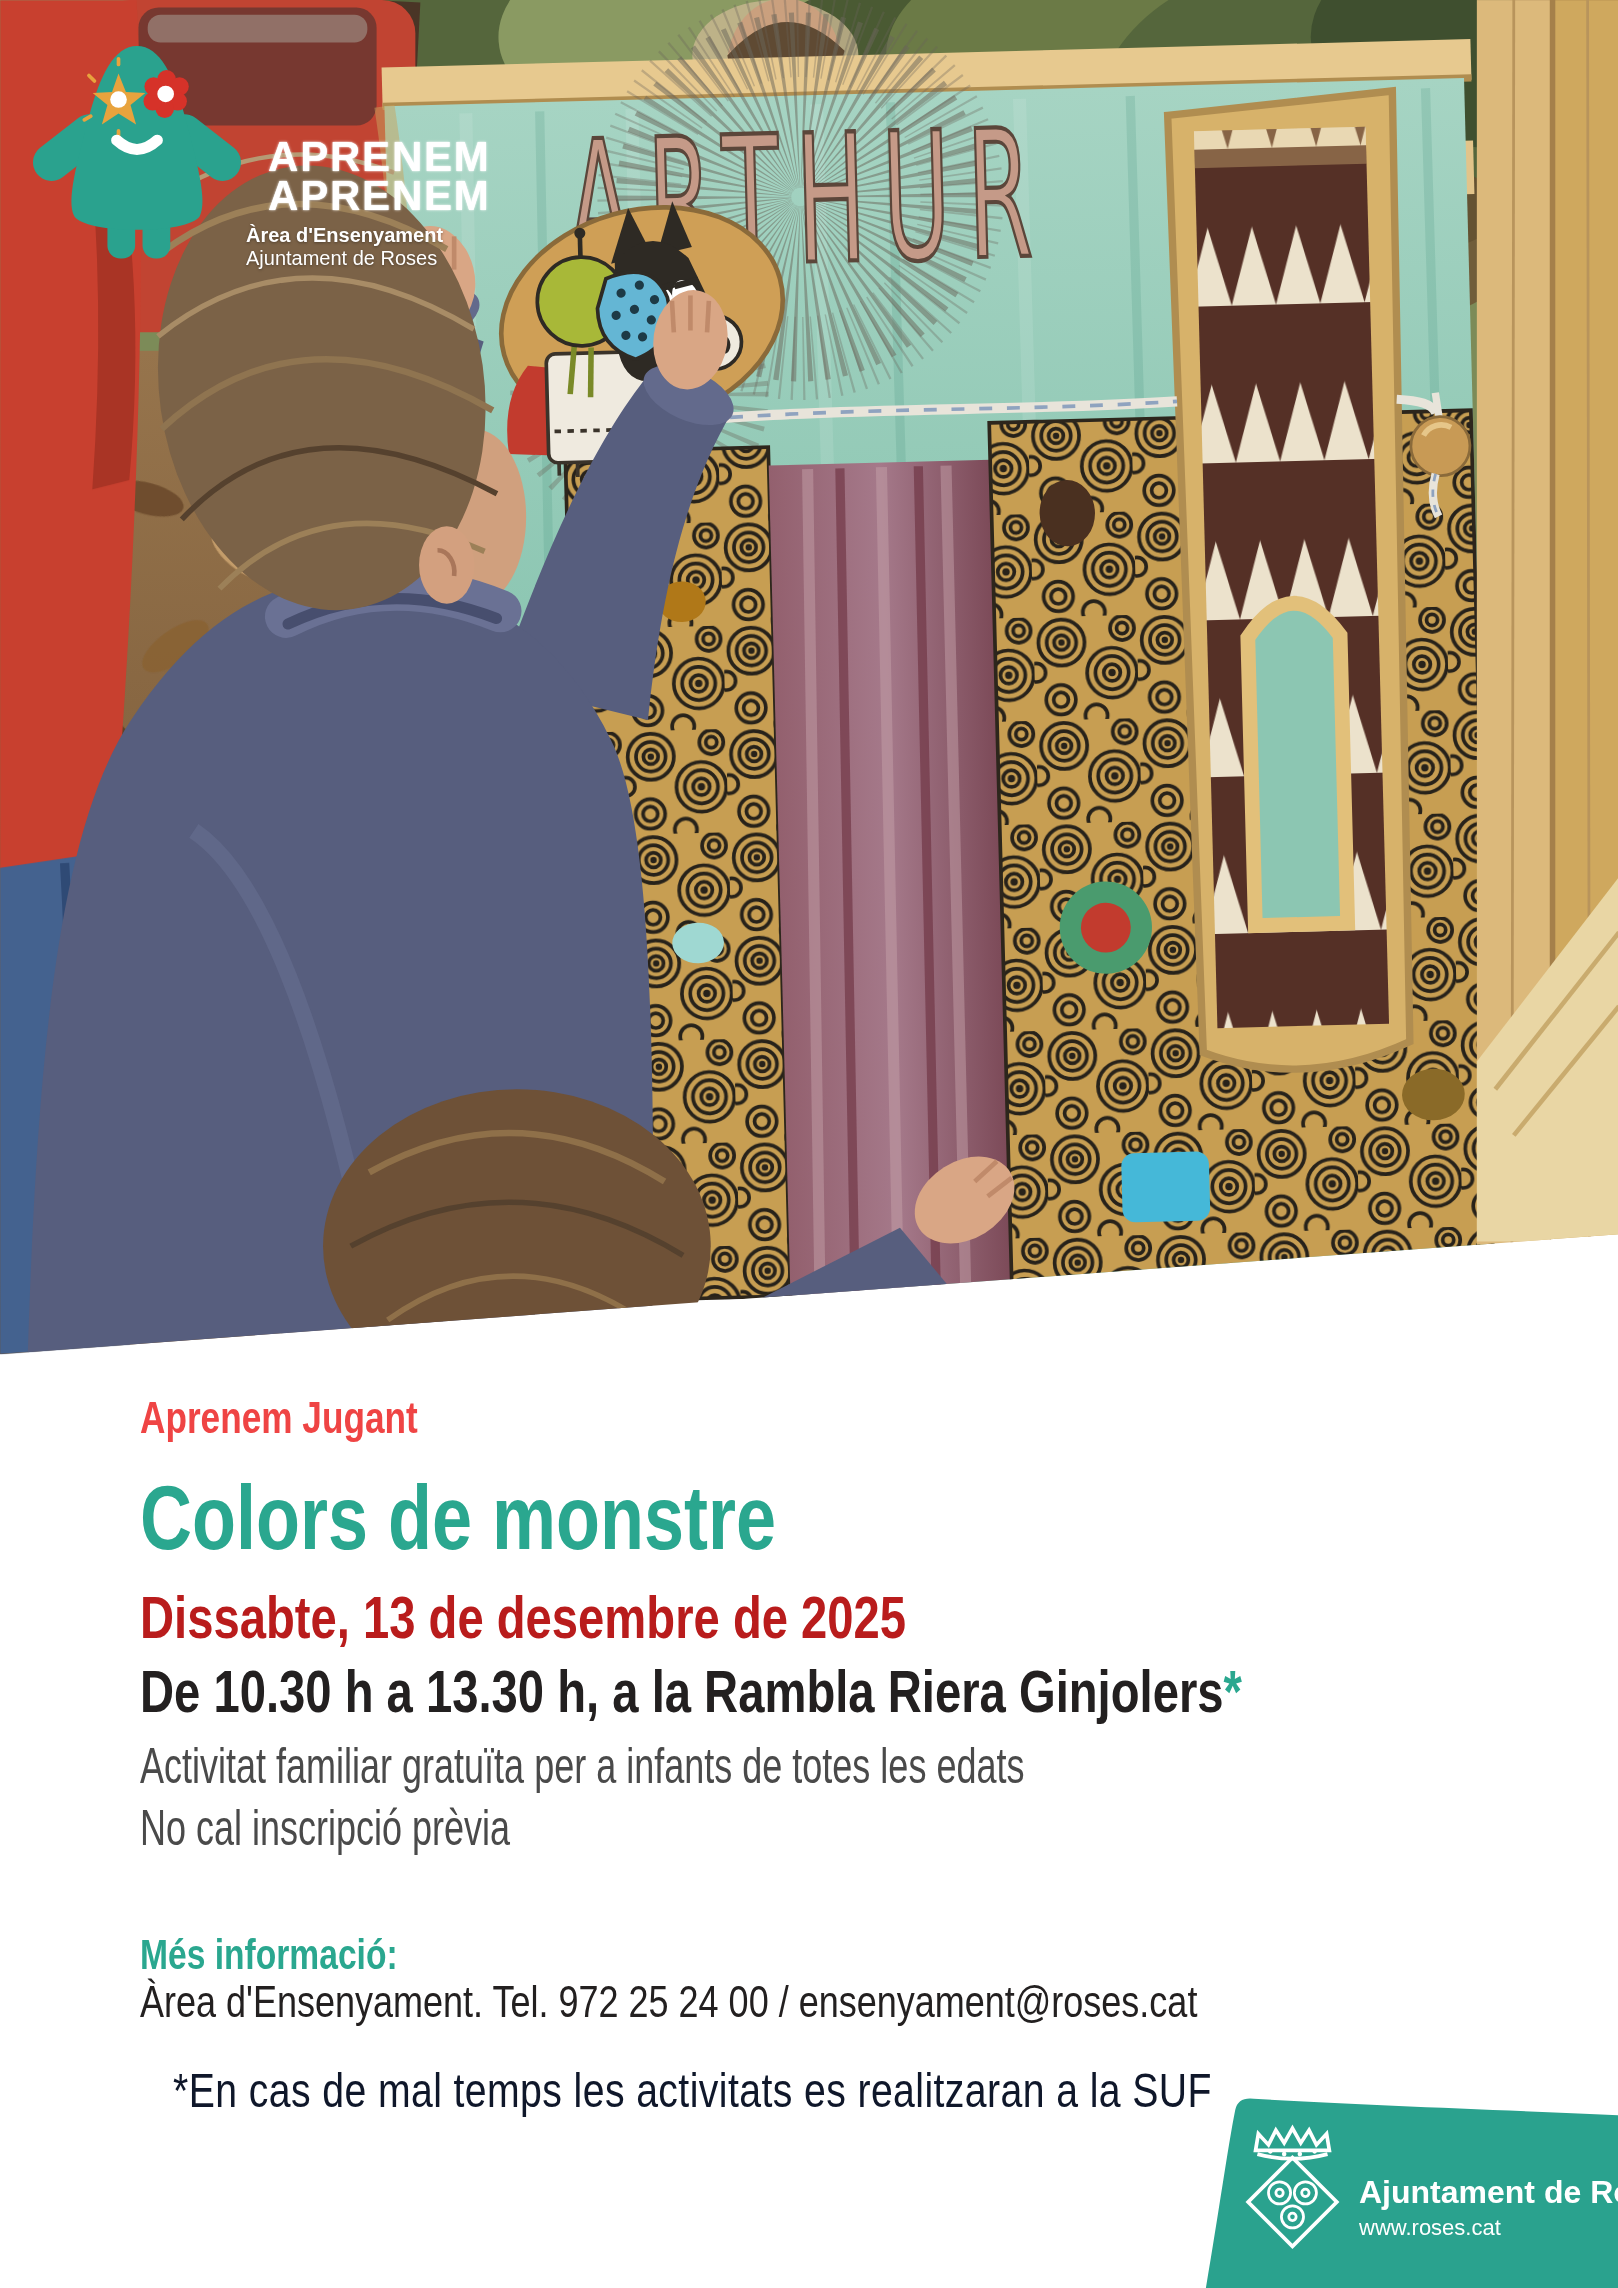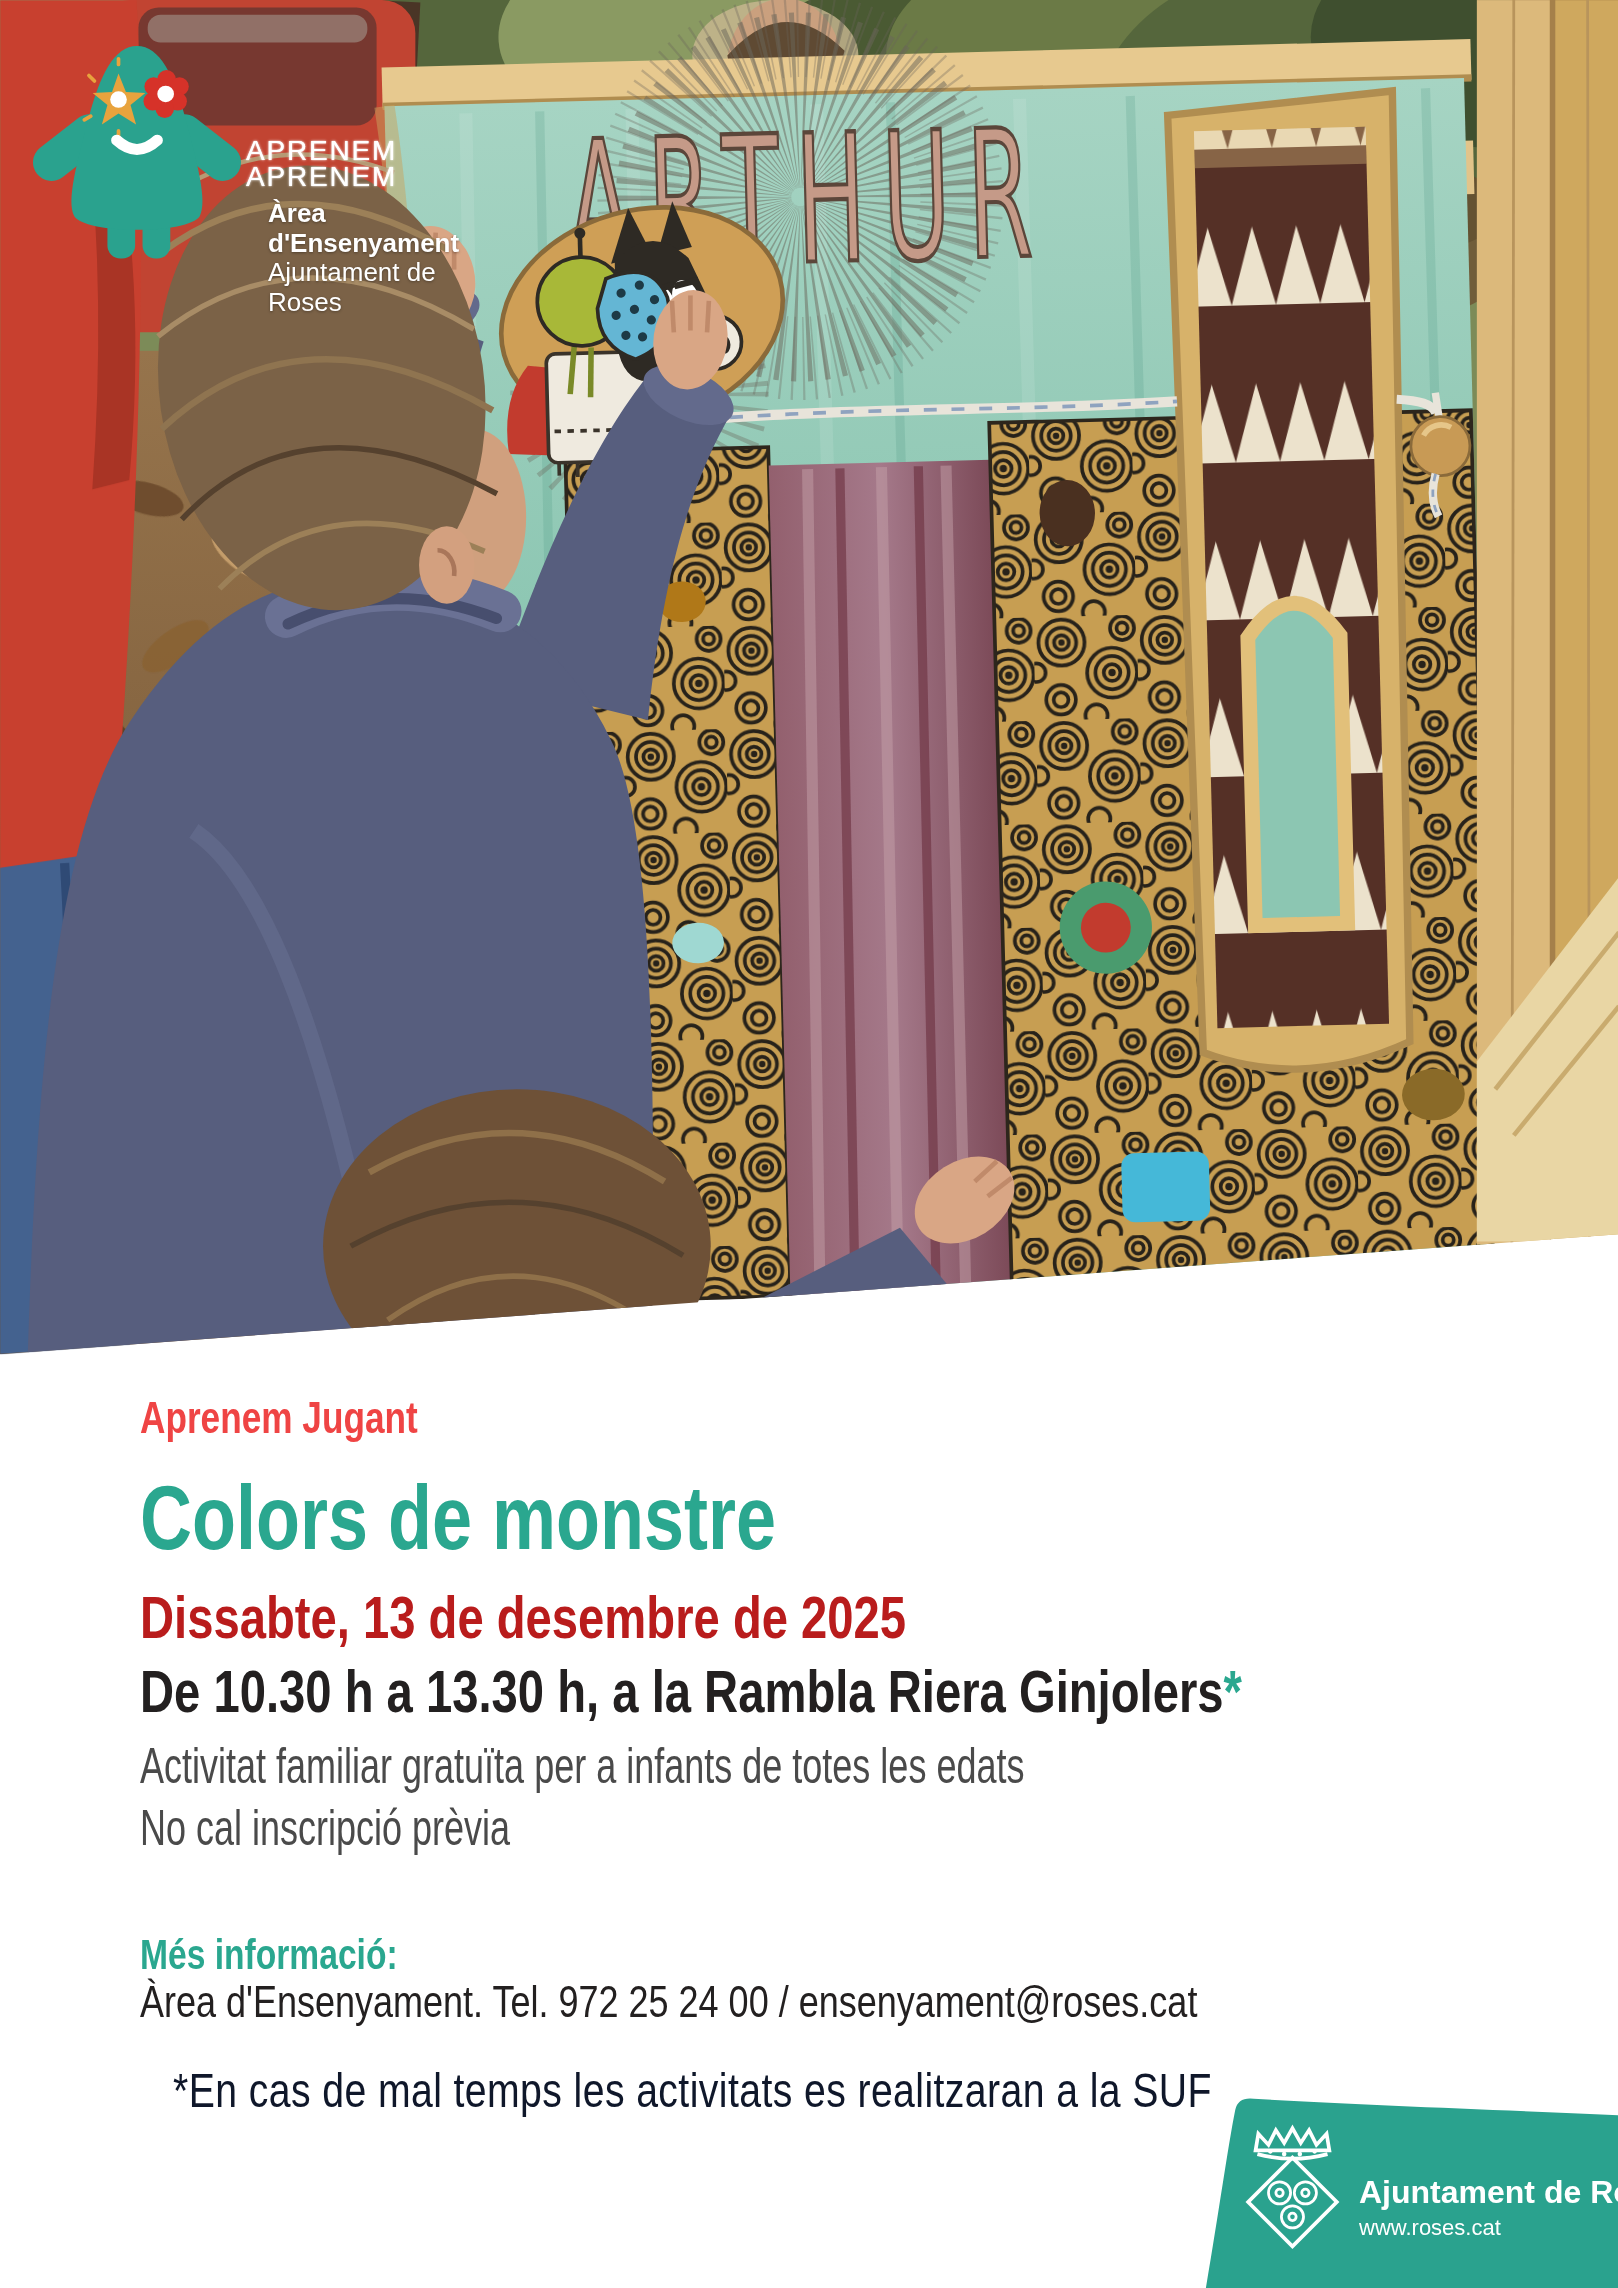--- a/index.html
+++ b/index.html
@@ -4,23 +4,23 @@
 <style>
   html,body{margin:0;padding:0;background:#ffffff;}
   .poster{
     position:relative;width:1619px;height:2289px;overflow:hidden;background:#ffffff;
     font-family:"Liberation Sans",sans-serif;
   }
   .photo-wrap{position:absolute;left:0;top:0;width:1619px;height:1357px;}
   
   .logo-block{position:absolute;left:26px;top:20px;width:434px;height:258px;}
   .logo-text{position:absolute;left:220px;top:118px;color:#ffffff;}
-  .logo-title{font-weight:400;font-size:28px;line-height:0.92;letter-spacing:1.8px;
-    text-shadow:0 0 2.8px rgba(255,255,255,.9),0 0 0.9px rgba(255,255,255,.9);}
-  .logo-sub{margin-top:9.2px;font-size:26px;line-height:1.15;text-shadow:0 0.9px 2.8px rgba(0,0,0,.35);margin-left:22px;}
+  .logo-title{font-weight:700;font-size:42px;line-height:0.92;letter-spacing:1.8px;
+    text-shadow:0 0 2.8px rgba(255,255,255,.9),0 0 0.9px rgba(255,255,255,.9);margin-left:22px;}
+  .logo-sub{margin-top:9.2px;font-size:20px;line-height:1.15;text-shadow:0 0.9px 2.8px rgba(0,0,0,.35);}
   .logo-sub .b{font-weight:700;}
   
   .cond{display:inline-block;transform:scaleX(0.8);transform-origin:0 50%;white-space:nowrap;}
   .cond72{display:inline-block;transform:scaleX(0.72);transform-origin:0 50%;white-space:nowrap;}
   .tline{position:absolute;left:140px;line-height:1;}
   .kicker{top:1396px;font-size:44px;font-weight:700;color:#ef4444;}
   .title{top:1473px;font-size:90px;font-weight:700;color:#2AA78F;}
   .dateline{top:1589px;font-size:59px;font-weight:700;color:#b91c1c;}
   .placeline{top:1663px;font-size:59px;font-weight:700;color:#232020;}
   .placeline .ast{color:#2AA78F;}

